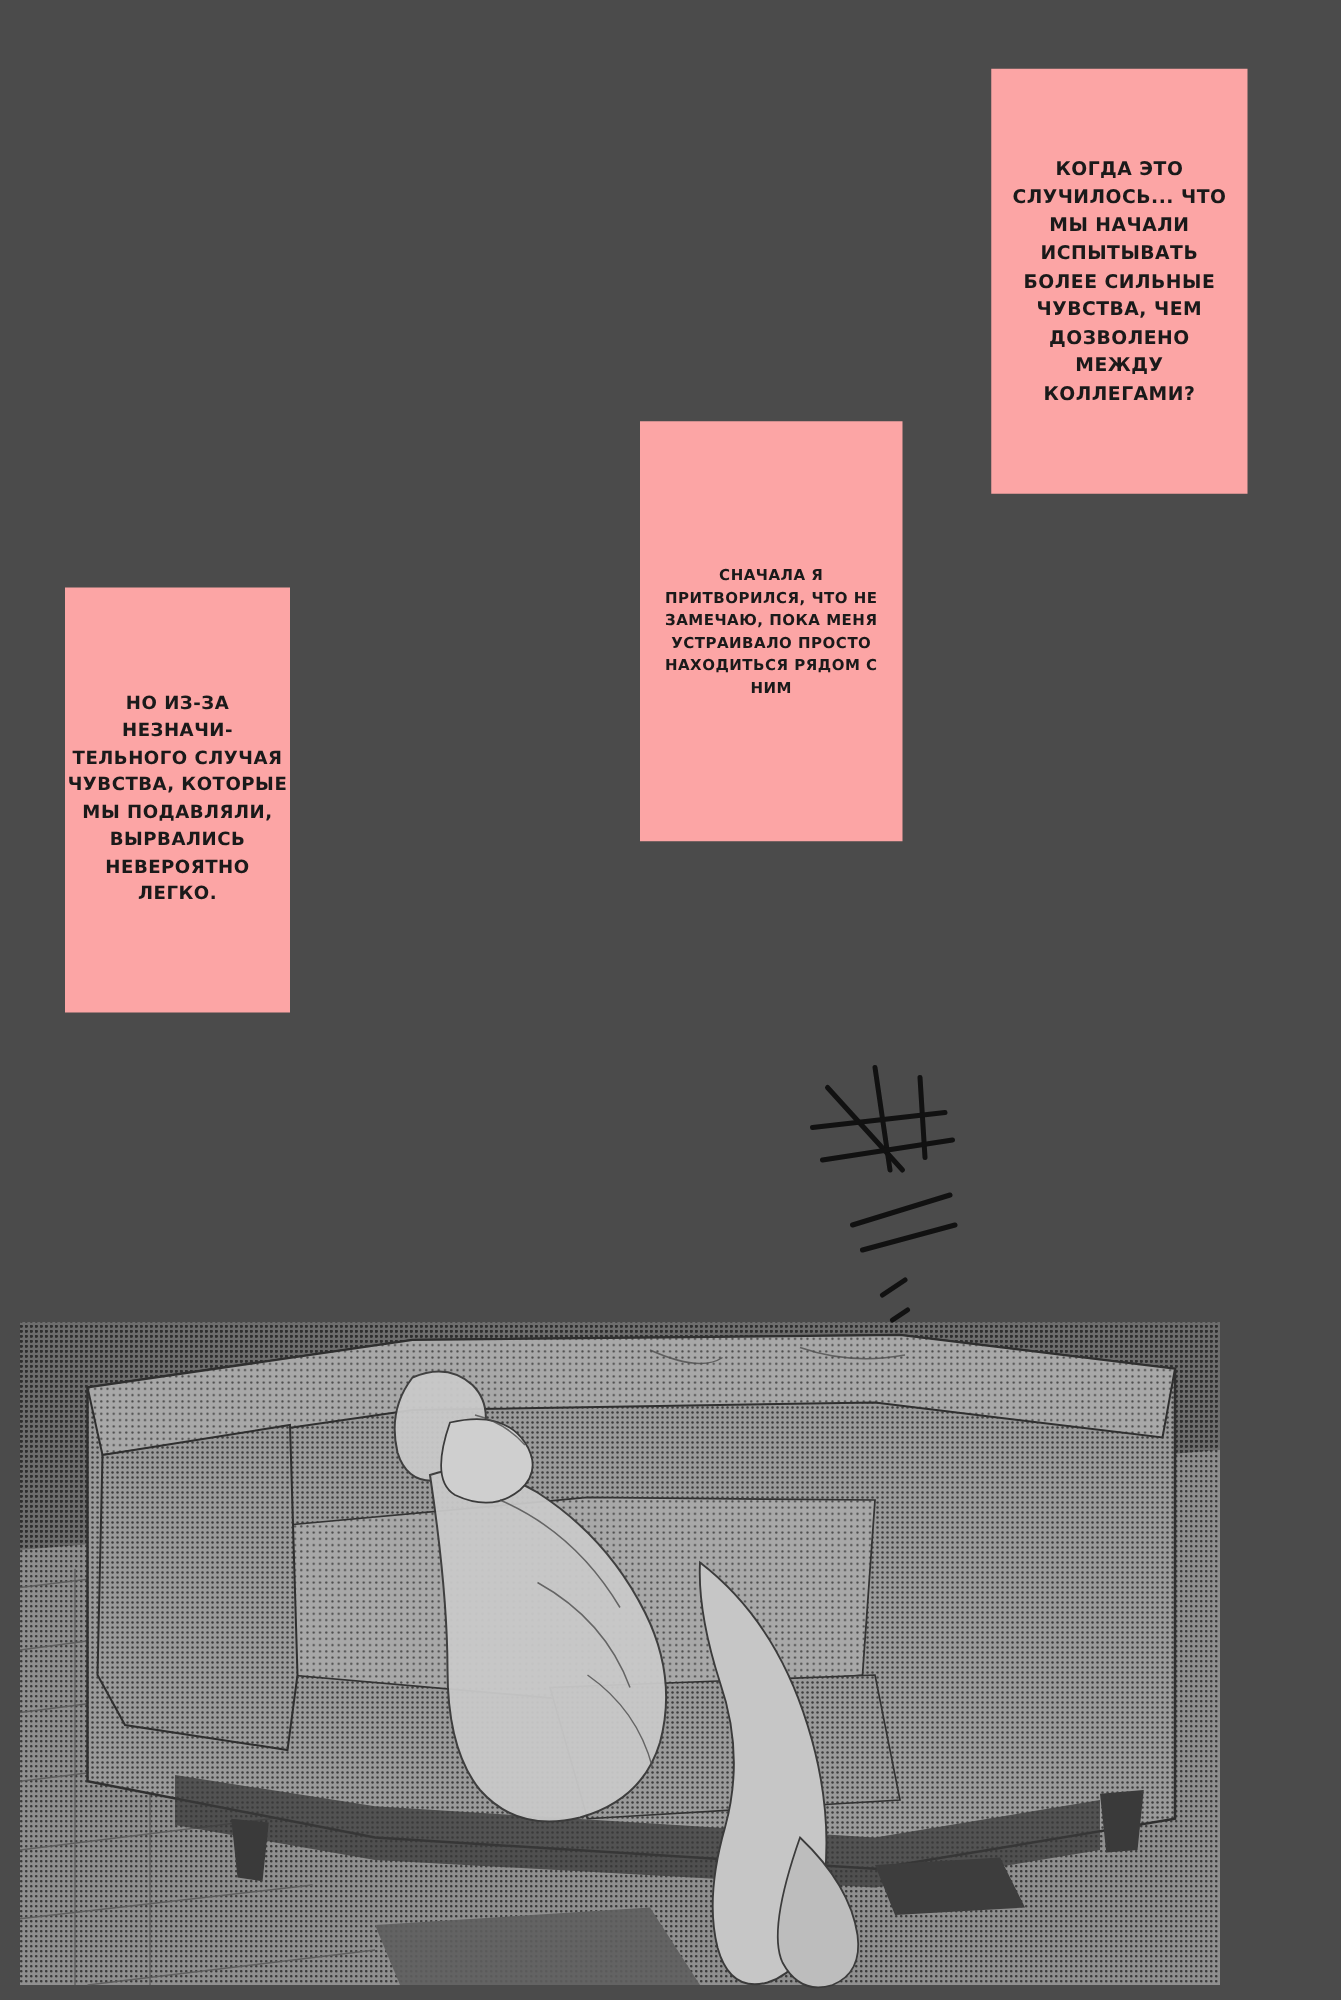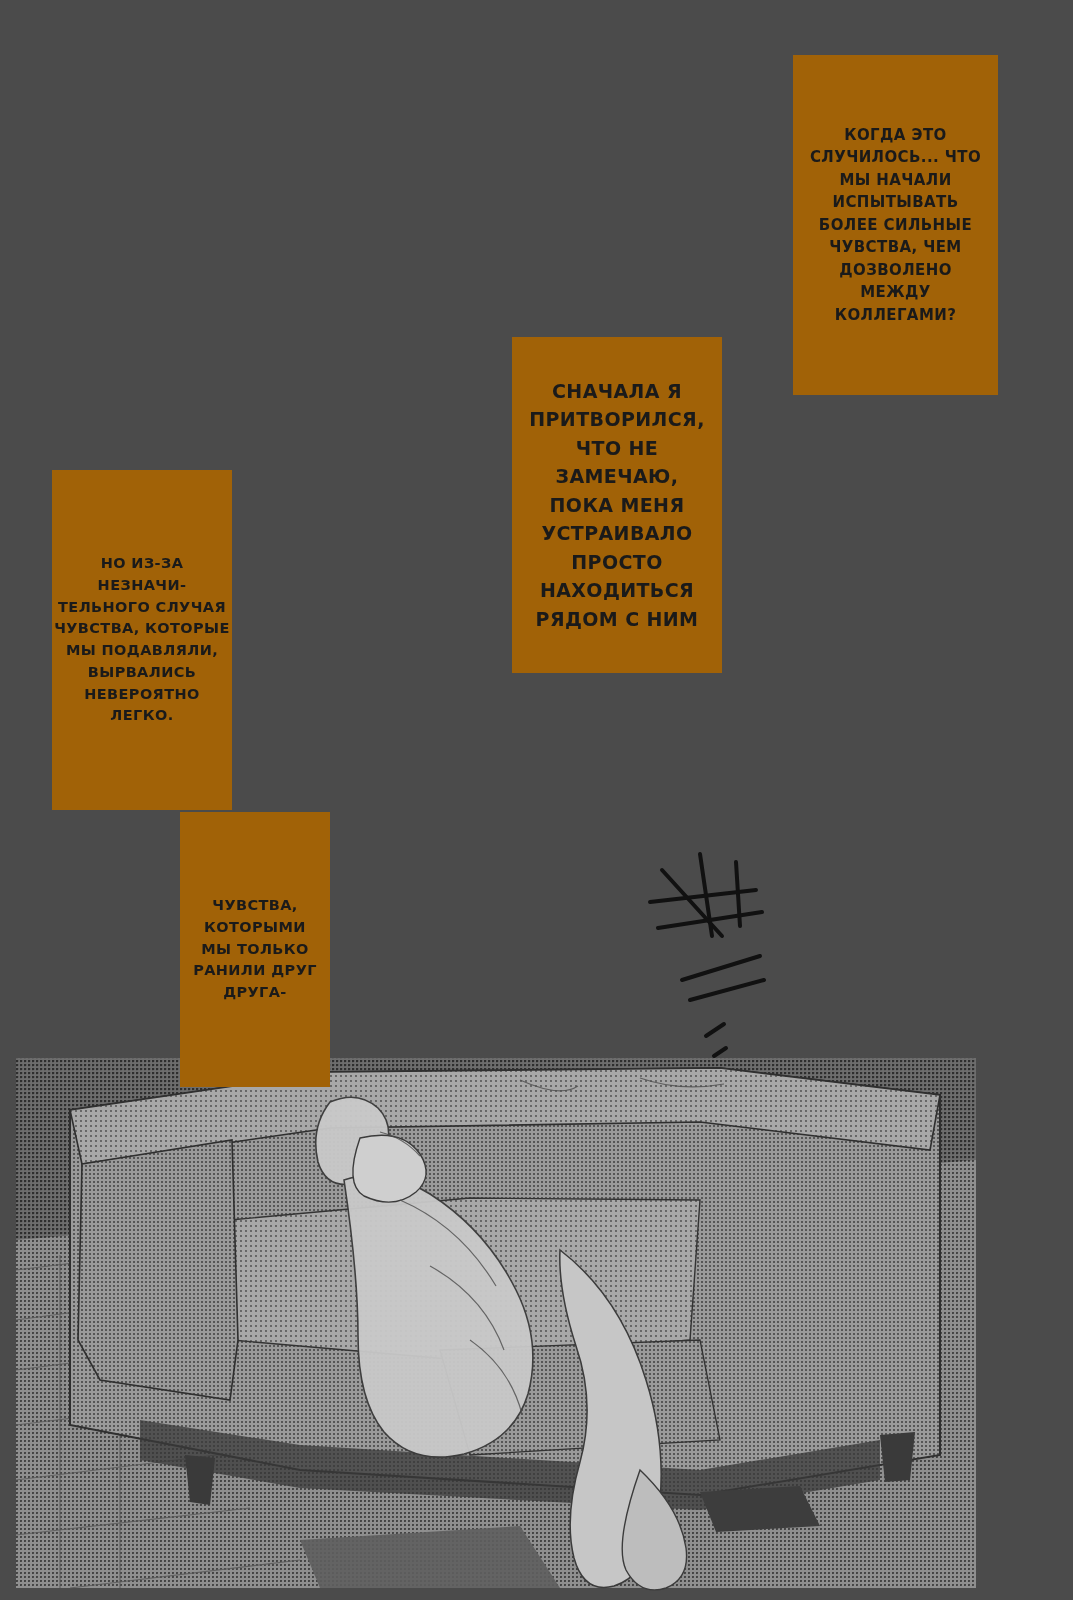--- a/index.html
+++ b/index.html
@@ -12,38 +12,38 @@
     width: 1073px;
     height: 1600px;
     background: #4b4b4b;
     overflow: hidden;
     font-family: "DejaVu Sans", sans-serif;
   }
 
   
   .caption {
     position: absolute;
-    background: #a16207;
+    background: #fca5a5;
     color: #1a1a1a;
     box-sizing: border-box;
     font-family: "DejaVu Sans", sans-serif;
     font-weight: 700;
     letter-spacing: 0.4px;
     line-height: 1.5;
     text-transform: uppercase;
     display: flex;
     align-items: center;
     justify-content: center;
     text-align: center;
     white-space: pre-line;
     z-index: 20;
   }
 
   #cap-1 { left: 793px;  top: 55px;   width: 205px; height: 340px; font-size: 15px; padding: 10px 12px; }
-  #cap-2 { left: 512px;  top: 337px;  width: 210px; height: 336px; font-size: 19px; padding: 10px 14px; }
+  #cap-2 { left: 512px;  top: 337px;  width: 210px; height: 336px; font-size: 12px; padding: 10px 14px; }
   #cap-3 { left: 52px;   top: 470px;  width: 180px; height: 340px; font-size: 14.5px; padding: 10px 2px; }
   #cap-4 { left: 180px;  top: 812px;  width: 150px; height: 275px; font-size: 14.5px; padding: 10px 8px; align-items: center; }
 
   
   #art {
     position: absolute;
     left: 0;
     top: 1040px;
     width: 1073px;
     height: 560px;
@@ -154,15 +154,14 @@
         <line x1="50" y1="160" x2="124" y2="140"></line>
         <line x1="66" y1="196" x2="84" y2="184"></line>
         <line x1="74" y1="216" x2="86" y2="208"></line>
       </g>
     </svg>
   </div>
 
   <div class="caption" id="cap-1">КОГДА ЭТО СЛУЧИЛОСЬ... ЧТО МЫ НАЧАЛИ ИСПЫТЫВАТЬ БОЛЕЕ СИЛЬНЫЕ ЧУВСТВА, ЧЕМ ДОЗВОЛЕНО МЕЖДУ КОЛЛЕГАМИ?</div>
   <div class="caption" id="cap-2">СНАЧАЛА Я ПРИТВОРИЛСЯ, ЧТО НЕ ЗАМЕЧАЮ, ПОКА МЕНЯ УСТРАИВАЛО ПРОСТО НАХОДИТЬСЯ РЯДОМ С НИМ</div>
   <div class="caption" id="cap-3">НО ИЗ-ЗА НЕЗНАЧИ-ТЕЛЬНОГО СЛУЧАЯ ЧУВСТВА, КОТОРЫЕ МЫ ПОДАВЛЯЛИ, ВЫРВАЛИСЬ НЕВЕРОЯТНО ЛЕГКО.</div>
-  <div class="caption" id="cap-4">ЧУВСТВА, КОТОРЫМИ МЫ ТОЛЬКО РАНИЛИ ДРУГ ДРУГА-</div>
 
 </div>
 
 </body></html>

